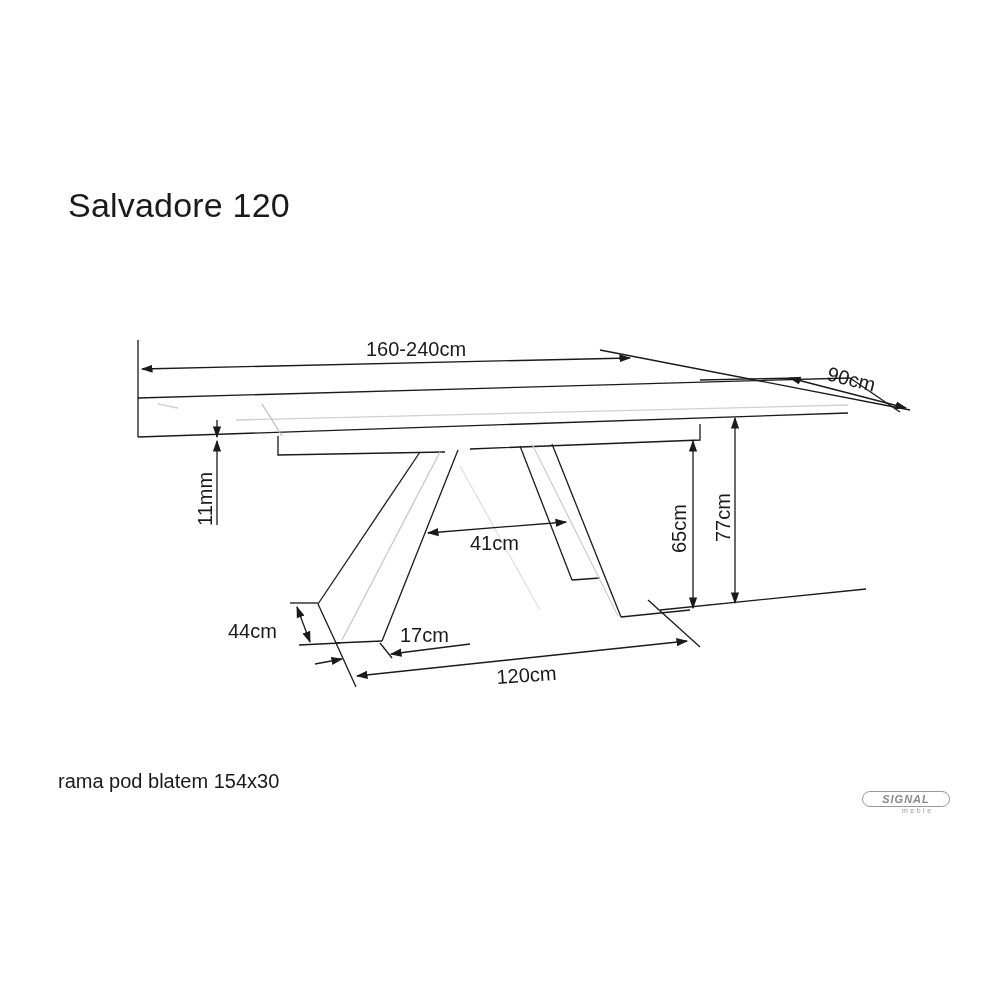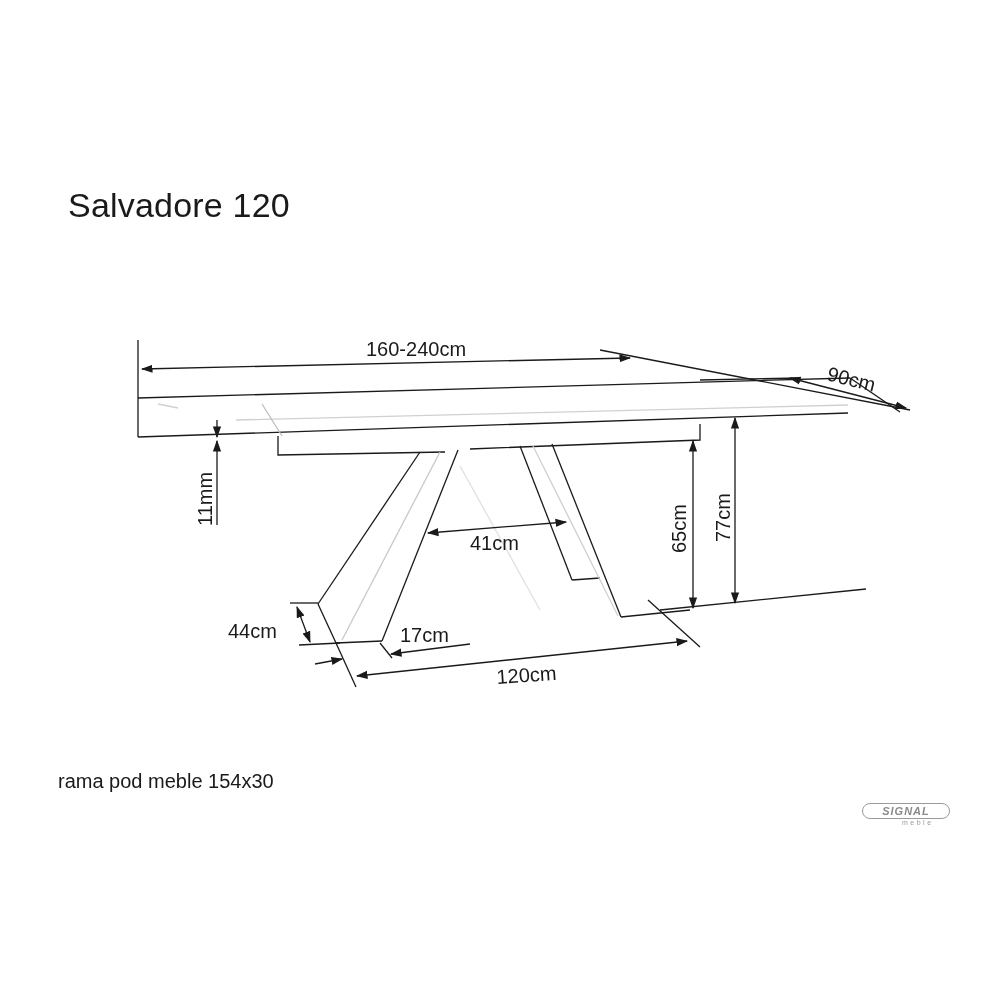--- a/index.html
+++ b/index.html
@@ -2,21 +2,21 @@
 <html><head>
   <meta charset="utf-8">
   <style>
     html, body { margin: 0; padding: 0; background: #ffffff; }
     body { width: 1000px; height: 1000px; position: relative; overflow: hidden;
            font-family: "Liberation Sans", sans-serif; color: #1a1a1a; }
     .title { position: absolute; left: 68px; top: 186px; font-size: 34px; letter-spacing: 0.2px; color: #1a1a1a; }
     .note { position: absolute; left: 58px; top: 770px; font-size: 20px; color: #1a1a1a; }
     svg.drawing { position: absolute; left: 0; top: 0; }
     .dim-text { font-family: "Liberation Sans", sans-serif; font-size: 20px; fill: #1a1a1a; }
-    .logo { position: absolute; left: 862px; top: 791px; width: 90px; height: 22px; margin-top: 12px; }
+    .logo { position: absolute; left: 862px; top: 791px; width: 90px; height: 22px; }
     .logo-box { position: absolute; left: 0; top: 0; width: 86px; height: 14px; border: 1.5px solid #9a9a9a;
                 border-radius: 8px; font-family: "Liberation Sans", sans-serif; font-weight: bold; font-style: italic;
                 font-size: 11px; color: #8a8a8a; text-align: center; line-height: 14px; letter-spacing: 1px; }
     .logo-sub { position: absolute; left: 40px; top: 16px; font-size: 7px; color: #9a9a9a; letter-spacing: 2.5px;
                 font-family: "Liberation Sans", sans-serif; }
   </style>
 </head>
 <body>
 
 <div class="title">Salvadore 120</div>
@@ -103,18 +103,18 @@
   </g>
   <text class="dim-text" x="400" y="642">17cm</text>
 
   <g stroke="#1a1a1a" stroke-width="1.3" fill="none">
     <line x1="357" y1="676" x2="687" y2="641" marker-start="url(#arr)" marker-end="url(#arr)"></line>
     <line x1="648" y1="600" x2="700" y2="647"></line>
   </g>
   <text class="dim-text" x="497" y="684" transform="rotate(-4 497 684)">120cm</text>
 </svg>
 
-<div class="note">rama pod meble 154x30</div>
+<div class="note">rama pod blatem 154x30</div>
 
 <div class="logo">
   <div class="logo-box">SIGNAL</div>
   <div class="logo-sub">meble</div>
 </div>
 
 </body></html>

